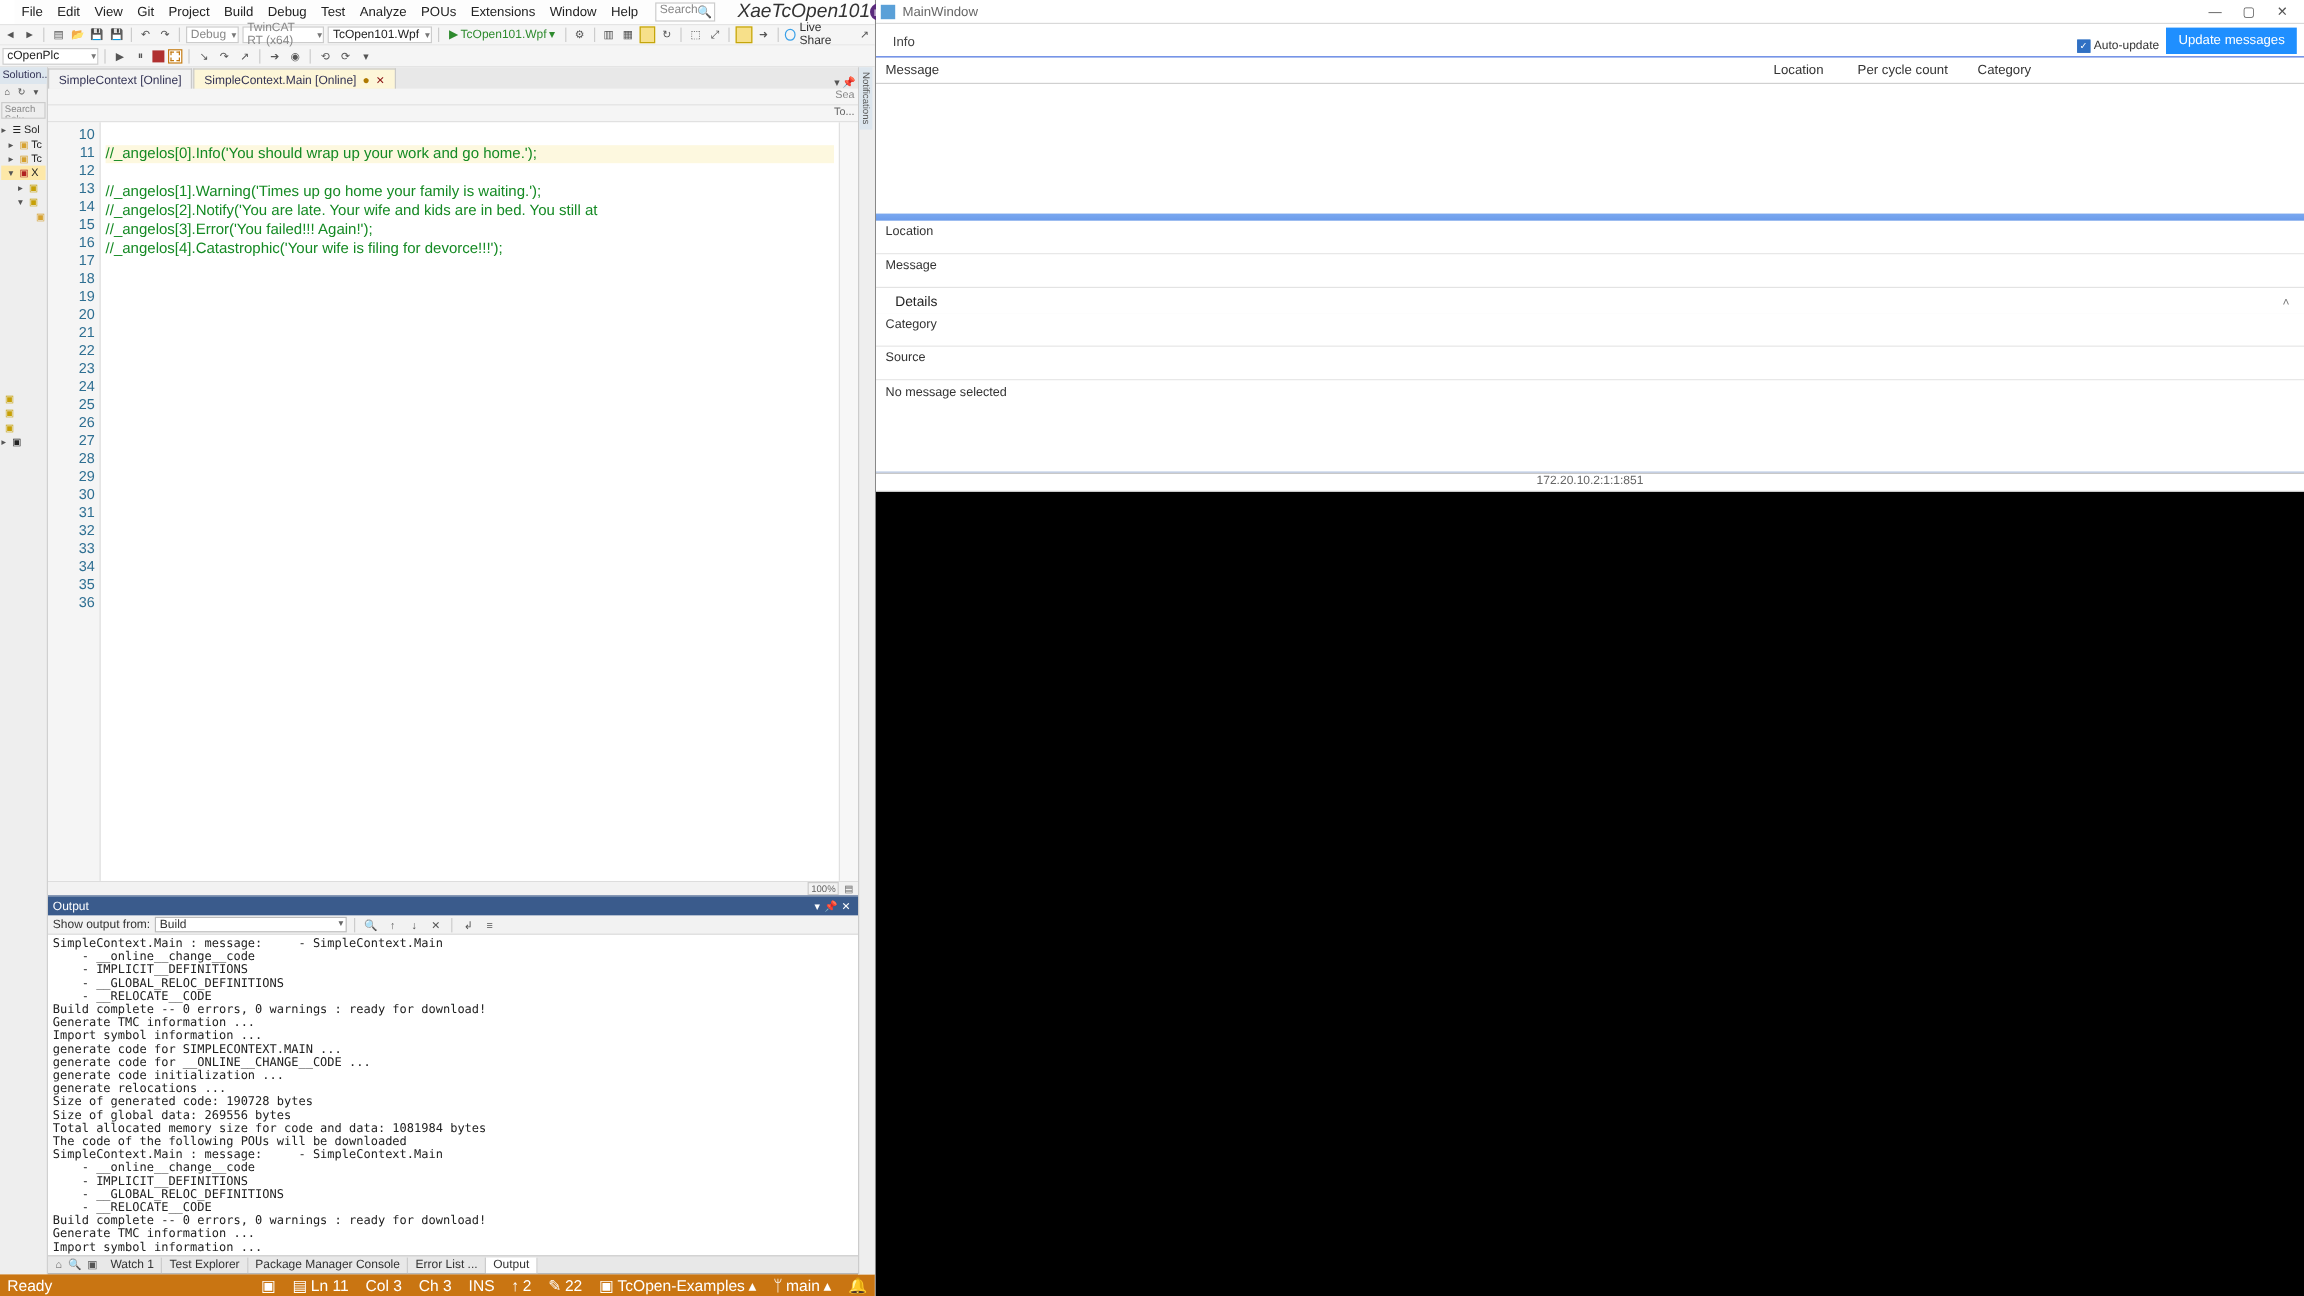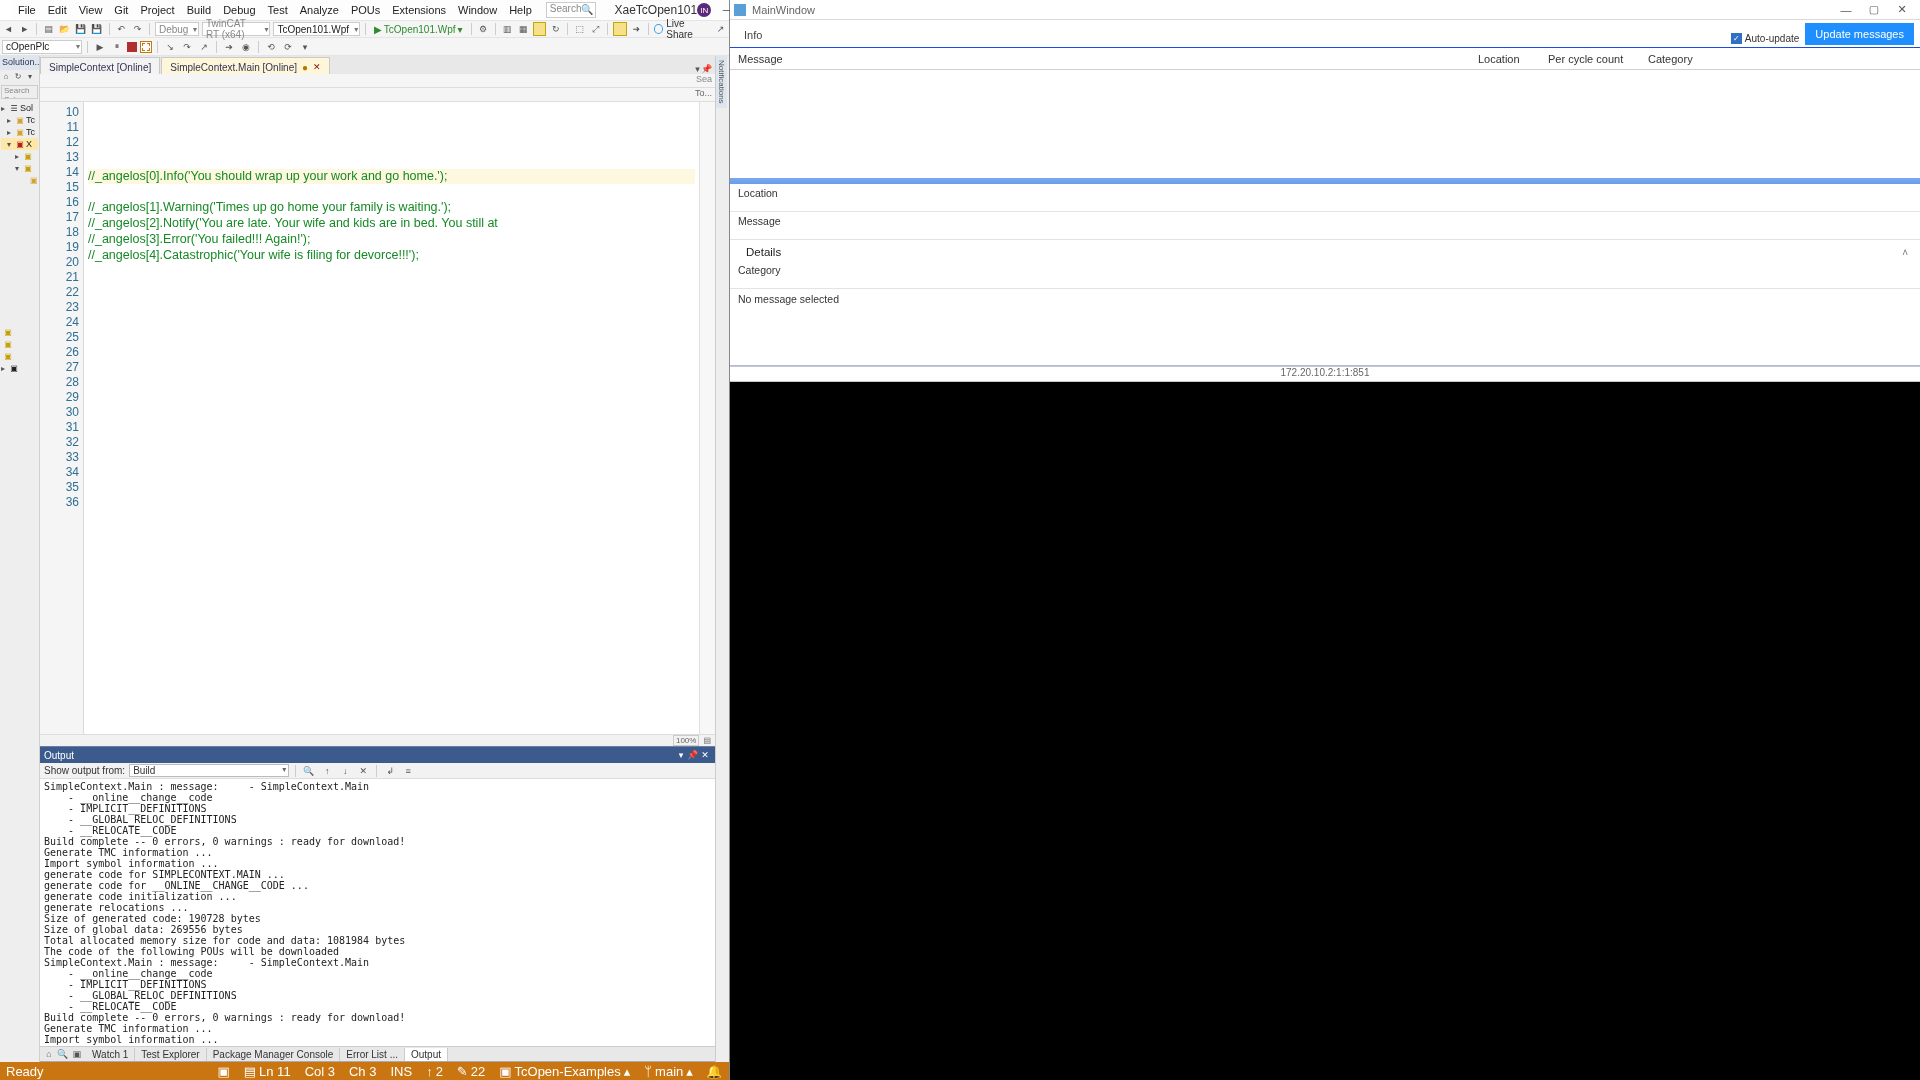--- a/index.html
+++ b/index.html
@@ -6,21 +6,21 @@
 html, body { width: 1920px; height: 1080px; overflow: hidden; background: #f0f0f0; }
 .screen { display: flex; width: 1920px; height: 1080px; }
 .left-pane { width: 730px; height: 100%; display: flex; flex-direction: column; background: #fff; border-right: 1px solid #888; }
 .right-pane { width: 1190px; height: 100%; display: flex; flex-direction: column; }
 
 
 .vs-menubar { height: 20px; background: #fdfdfd; display: flex; align-items: center; font-size: 11px; color: #222; margin-left: 12px; }
 .vs-menubar .menu-item { padding: 0 6px; cursor: default; }
 .vs-search { margin-left: 8px; width: 128px; height: 16px; border: 1px solid #ccc; font-size: 10px; padding: 0 14px 0 3px; color: #888; position: relative; background:#fff; }
 .vs-search .mag { position:absolute; right:2px; top:1px; font-size:10px; color:#666; }
-.vs-title-text { margin-left: 18px; font-size: 12px; color:#333; }
+.vs-title-text { margin-left: 18px; font-size: 16px; color:#333;font-style:italic; }
 .vs-title-icons { margin-left:auto; display:flex; align-items:center; gap:6px; padding-right:4px; }
 .vs-title-icons .dot { width:14px; height:14px; border-radius:50%; background:#5b2a7c; color:#fff; font-size:8px; display:flex; align-items:center; justify-content:center; }
 .vs-title-icons .winbtn { width:22px; height:14px; color:#444; font-size:11px; text-align:center; cursor:default; }
 
 .vs-toolbar { height: 18px; background: #f5f5f5; border-top:1px solid #e4e4e4; border-bottom:1px solid #e4e4e4; display:flex; align-items:center; font-size:10px; color:#444; gap:3px; padding:0 2px; }
 .tb-btn { width:14px; height:14px; display:flex; align-items:center; justify-content:center; color:#555; font-size:9px; }
 .tb-sep { width:1px; height:12px; background:#ccc; margin:0 2px; }
 .tb-combo { height:14px; border:1px solid #ccc; background:#fff; font-size:10px; padding:0 10px 0 3px; display:flex; align-items:center; color:#888; position:relative; }
 .tb-combo.active{ color:#222; }
 .tb-combo::after{ content:"▾"; position:absolute; right:1px; font-size:8px; color:#777; }
@@ -52,21 +52,21 @@
 .doc-tab { height:17px; padding:2px 8px 0 8px; border:1px solid #c9c9c9; border-bottom:none; background:#f3f3f3; color:#335; margin-right:1px; display:flex; align-items:center; gap:5px; }
 .doc-tab.active{ background:#fdf6d8;margin-top:10px; }
 .doc-tab .close{ font-size:9px; color:#8a1313; }
 .doc-tabs .spacer{ flex:1; }
 .doc-tabs .tabicons{ display:flex; gap:2px; padding:0 2px; font-size:9px; color:#555; }
 
 .code-wrap{ flex:1; display:flex; min-height:0; position:relative; }
 .gutter{ width:44px; background:#f5f5f5; border-right:1px solid #dadada; text-align:right; font-family:Consolas,monospace; font-size:12px; color:#2e6f92; padding-top:3px; }
 .gutter div{ height:15px; padding-right:4px; }
 .code{ flex:1; font-family:Consolas,monospace; font-size:12.5px; line-height:15px; padding:3px 4px; white-space:pre; color:#158a24; background:#fff; overflow:hidden; }
-.code .hl{ background:#fdf8df; display:block;margin-top:48px; }
+.code .hl{ background:#fdf8df; display:block; }
 .mini-strip{ width:16px; background:#f7f7f7; border-left:1px solid #e0e0e0; font-size:7px; color:#888; writing-mode:vertical-rl; }
 .right-rail{ width:14px; background:#eee; border-left:1px solid #ccc; position:relative; font-size:8px; color:#555; }
 .right-rail .tabv{ writing-mode:vertical-rl; padding:4px 1px; background:#dde6ee; }
 .code-footer{ height:12px; background:#f2f2f2; border-top:1px solid #ddd; display:flex; justify-content:flex-end; align-items:center; font-size:8px; color:#666; padding:0 4px; gap:4px;}
 .code-footer .zoom{ border:1px solid #ccc; padding:0 2px;}
 
 
 .output-panel{ height:300px; display:flex; flex-direction:column; border-top:1px solid #6a7fa3; }
 .output-title{ height:16px; background:#3a5b8c; color:#fff; font-size:10px; display:flex; align-items:center; padding:0 4px; }
 .output-title .spacer{flex:1;}
@@ -474,20 +474,21 @@
 
     <div class="mw-field"><span class="lbl">Location</span></div>
     <div class="mw-field"><span class="lbl">Message</span></div>
 
     <div class="mw-details-hdr">
       <span>Details</span>
       <span class="spacer"></span>
       <span class="caret">˄</span>
     </div>
     <div class="mw-field"><span class="lbl">Category</span></div>
+    <div class="mw-field"><span class="lbl">Source</span></div>
     <div class="mw-no-msg">No message selected</div>
     <div class="mw-divider"></div>
 
     <div class="term-title">
       <div class="ico"></div>
       <span>172.20.10.2:1:1:851</span>
       <span class="spacer"></span>
       <span class="winbtn">—</span>
       <span class="winbtn">▢</span>
       <span class="winbtn">✕</span>

